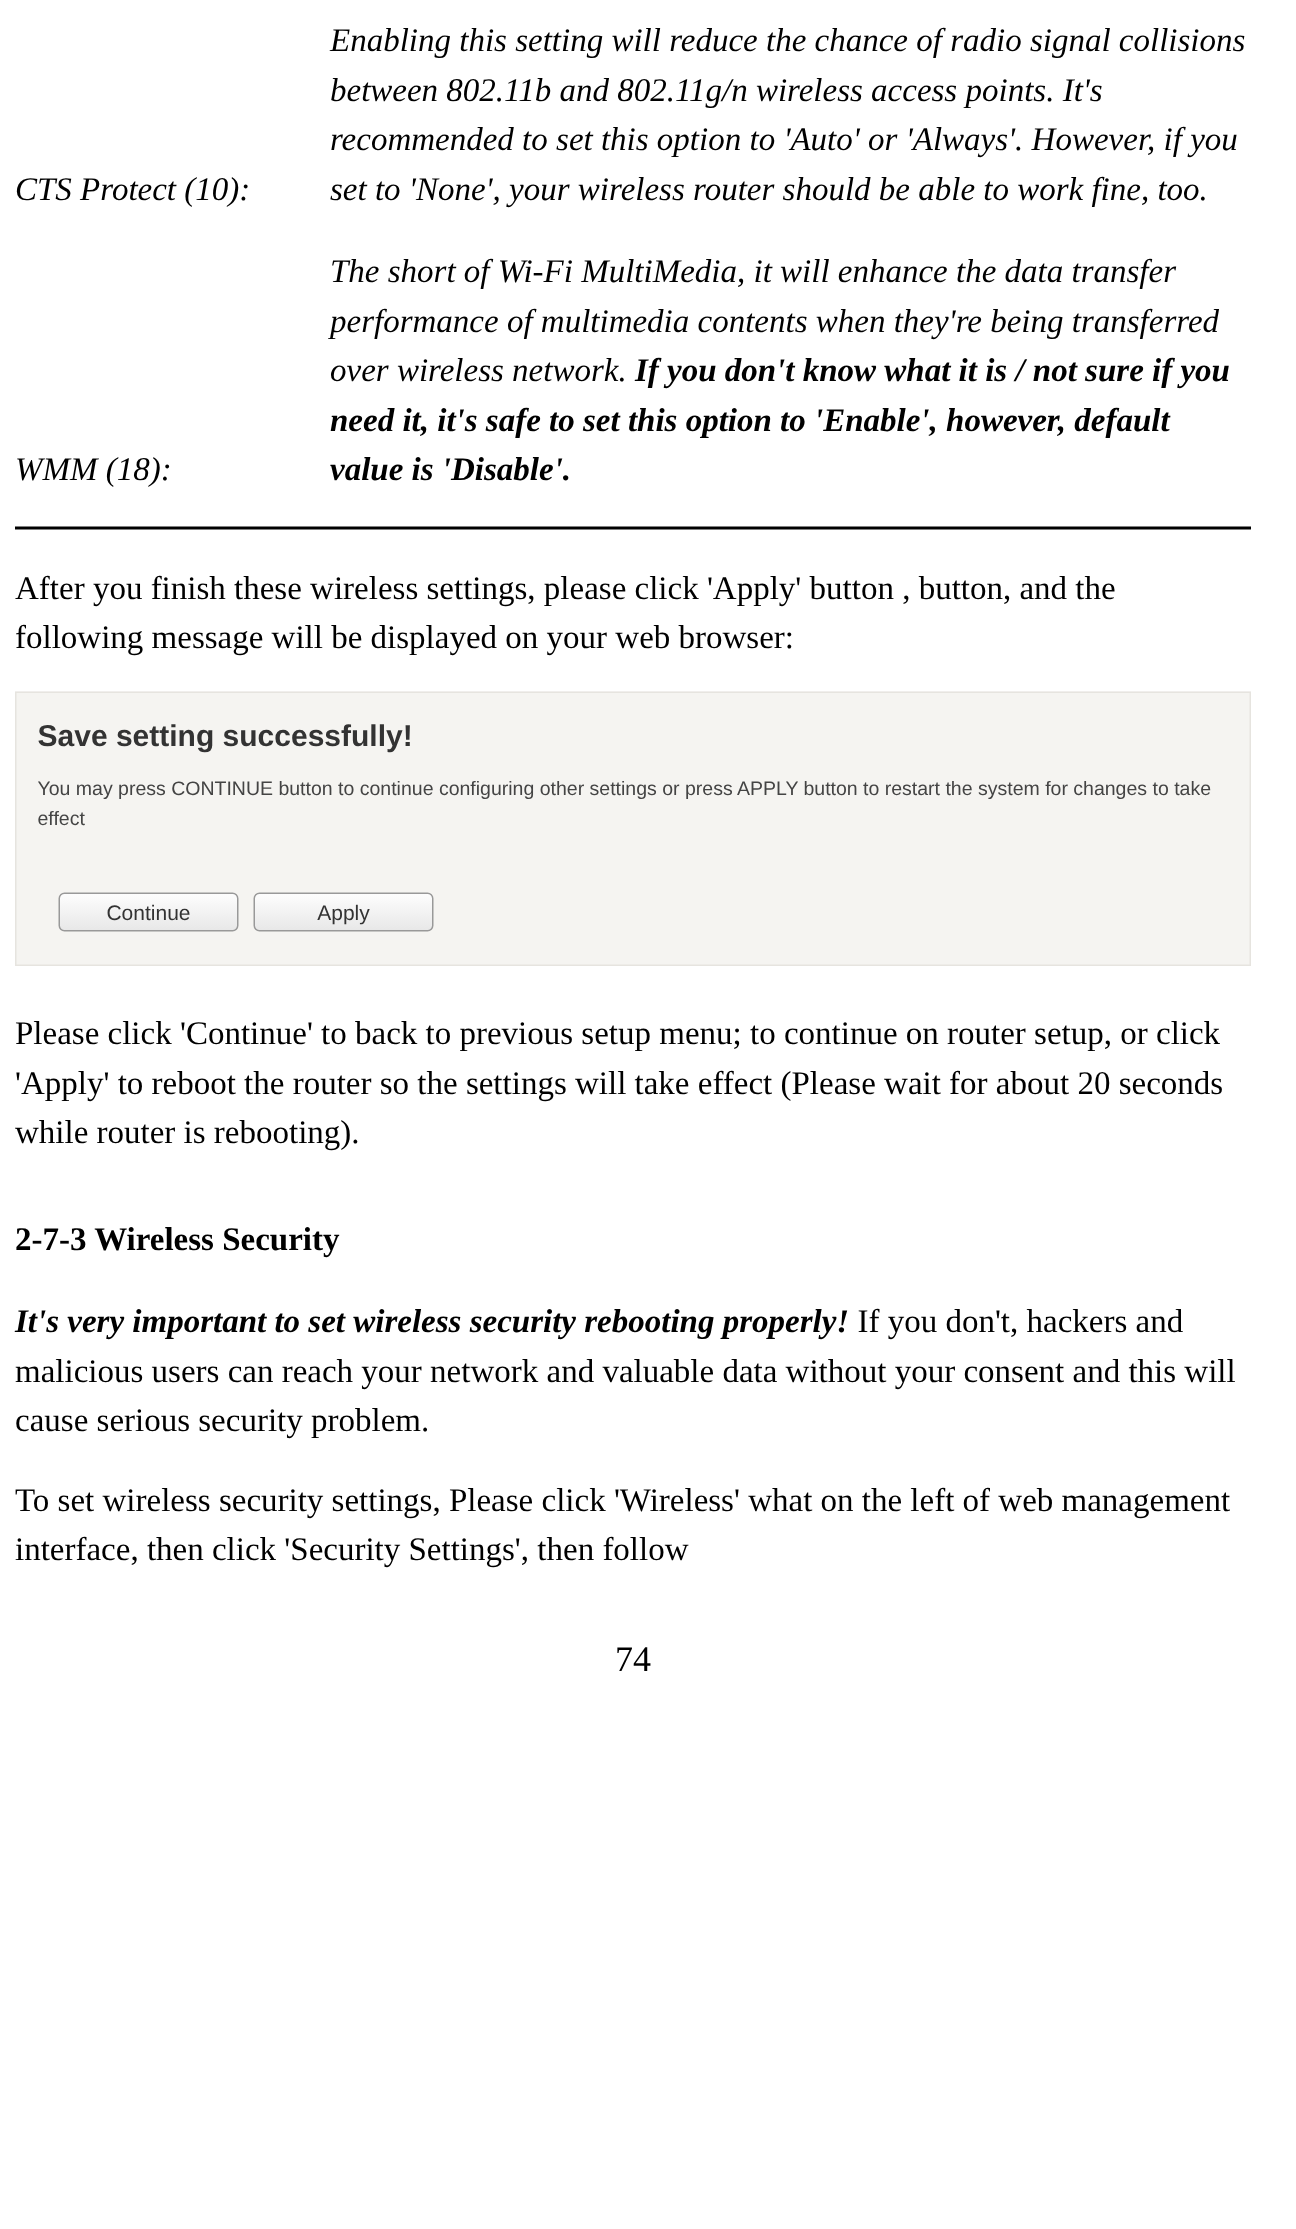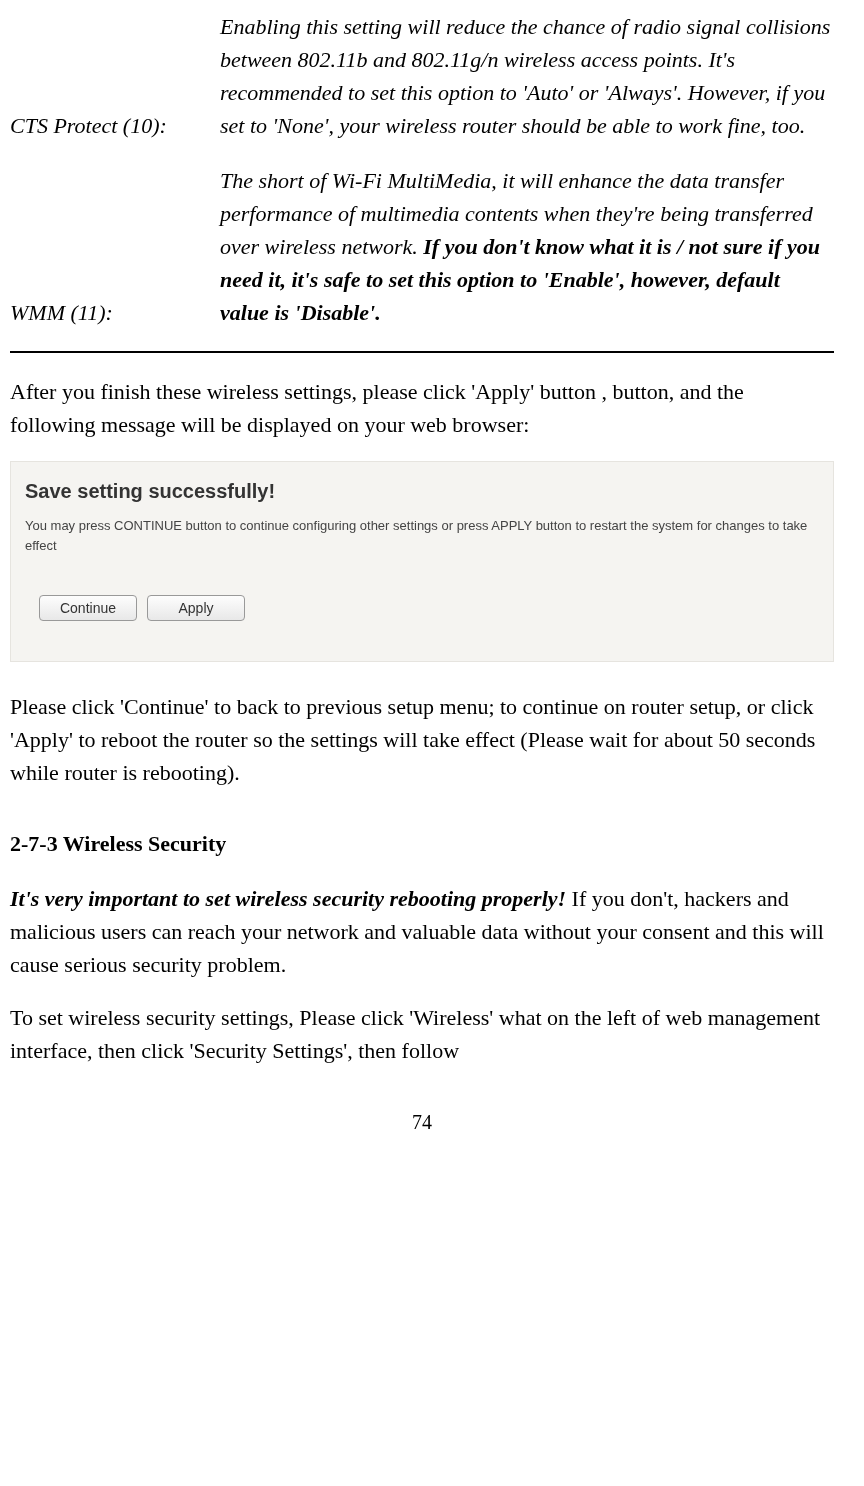--- a/index.html
+++ b/index.html
@@ -30,21 +30,21 @@
     .hr {
       border: none;
       border-top: 2px solid #000;
       margin: 0 0 22px 0;
     }
     p.body {
       margin: 0 0 20px 0;
     }
     .panel {
       background: #f5f4f1;
-      padding: 14px 14px 40px 14px;
+      padding: 14px 14px 22px 14px;
       margin: 20px 0 28px 0;
       border: 1px solid #e6e4df;
     }
     .panel-title {
       font-family: Arial, Helvetica, sans-serif;
       font-weight: bold;
       font-size: 20px;
       color: #333;
       margin-bottom: 10px;
     }
@@ -56,67 +56,67 @@
     }
     .btn-row {
       display: flex;
       gap: 10px;
       padding-left: 14px;
     }
     .btn {
       font-family: Arial, Helvetica, sans-serif;
       font-size: 14px;
       color: #333;
-      width: 98px;
+      width: 120px;
       height: 26px;
       background: linear-gradient(#fdfdfd, #e8e8e8);
       border: 1px solid #999;
       border-radius: 4px;
       cursor: pointer;
     }
     h3.section {
       font-size: 22px;
       font-weight: bold;
       margin: 38px 0 22px 0;
     }
     .page-num {
       text-align: center;
-      font-size: 20px;
+      font-size: 24px;
       margin-top: 40px;
     }
   </style>
 </head>
 <body>
 
 <div class="def-row">
   <div class="def-label">CTS Protect (10):</div>
   <div class="def-body">Enabling this setting will reduce the chance of radio signal collisions between 802.11b and 802.11g/n wireless access points. It's recommended to set this option to 'Auto' or 'Always'. However, if you set to 'None', your wireless router should be able to work fine, too.</div>
 </div>
 
 <div class="def-row">
-  <div class="def-label">WMM (11):</div>
+  <div class="def-label">WMM (18):</div>
   <div class="def-body">
     <span>The short of Wi-Fi MultiMedia, it will enhance the data transfer performance of multimedia contents when they're being transferred over wireless network. </span><span class="bold">If you don't know what it is / not sure if you need it, it's safe to set this option to 'Enable', however, default value is 'Disable'.</span>
   </div>
 </div>
 
 <hr class="hr">
 
 <p class="body">After you finish these wireless settings, please click 'Apply' button , button, and the following message will be displayed on your web browser:</p>
 
 <div class="panel">
   <div class="panel-title">Save setting successfully!</div>
   <div class="panel-text">You may press CONTINUE button to continue configuring other settings or press APPLY button to restart the system for changes to take effect</div>
   <div class="btn-row">
     <button class="btn">Continue</button>
     <button class="btn">Apply</button>
   </div>
 </div>
 
-<p class="body">Please click 'Continue' to back to previous setup menu; to continue on router setup, or click 'Apply' to reboot the router so the settings will take effect (Please wait for about 50 seconds while router is rebooting).</p>
+<p class="body">Please click 'Continue' to back to previous setup menu; to continue on router setup, or click 'Apply' to reboot the router so the settings will take effect (Please wait for about 20 seconds while router is rebooting).</p>
 
 <h3 class="section">2-7-3 Wireless Security</h3>
 
 <p class="body">
   <span class="bold" style="font-style:italic;">It's very important to set wireless security rebooting properly!</span><span> If you don't, hackers and malicious users can reach your network and valuable data without your consent and this will cause serious security problem.</span>
 </p>
 
 <p class="body">To set wireless security settings, Please click 'Wireless' what on the left of web management interface, then click 'Security Settings', then follow</p>
 
 <div class="page-num">74</div>

